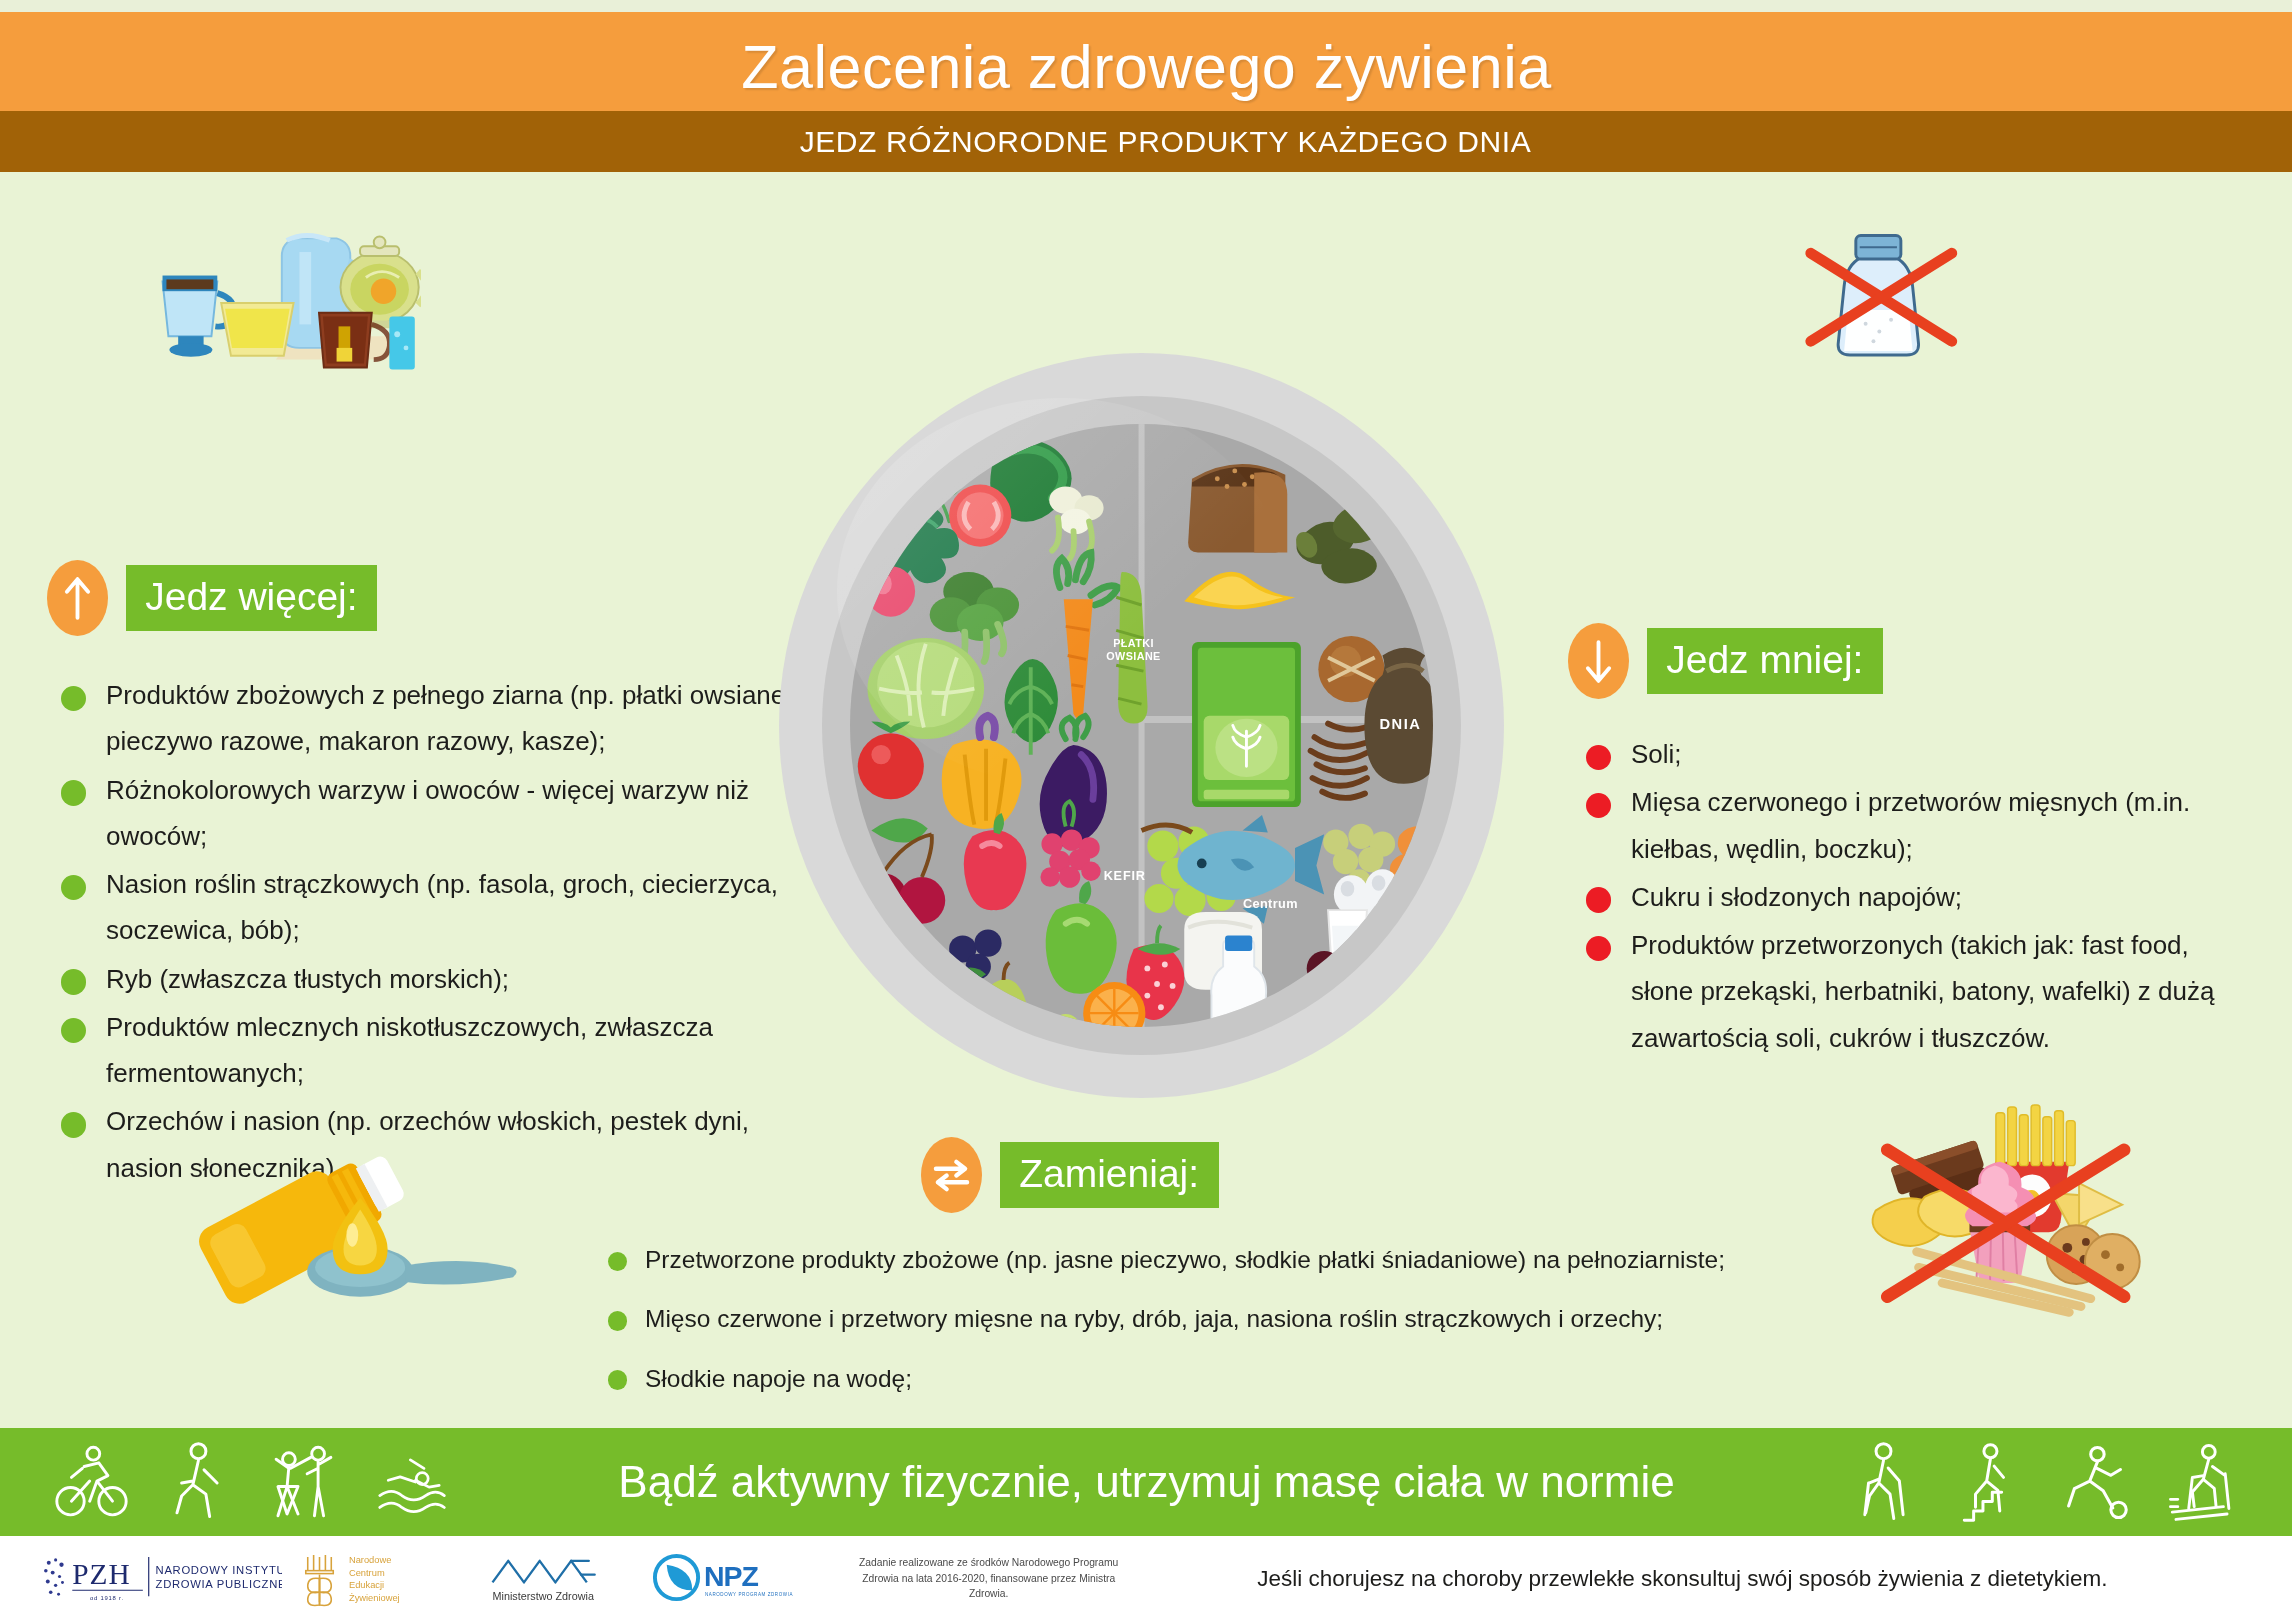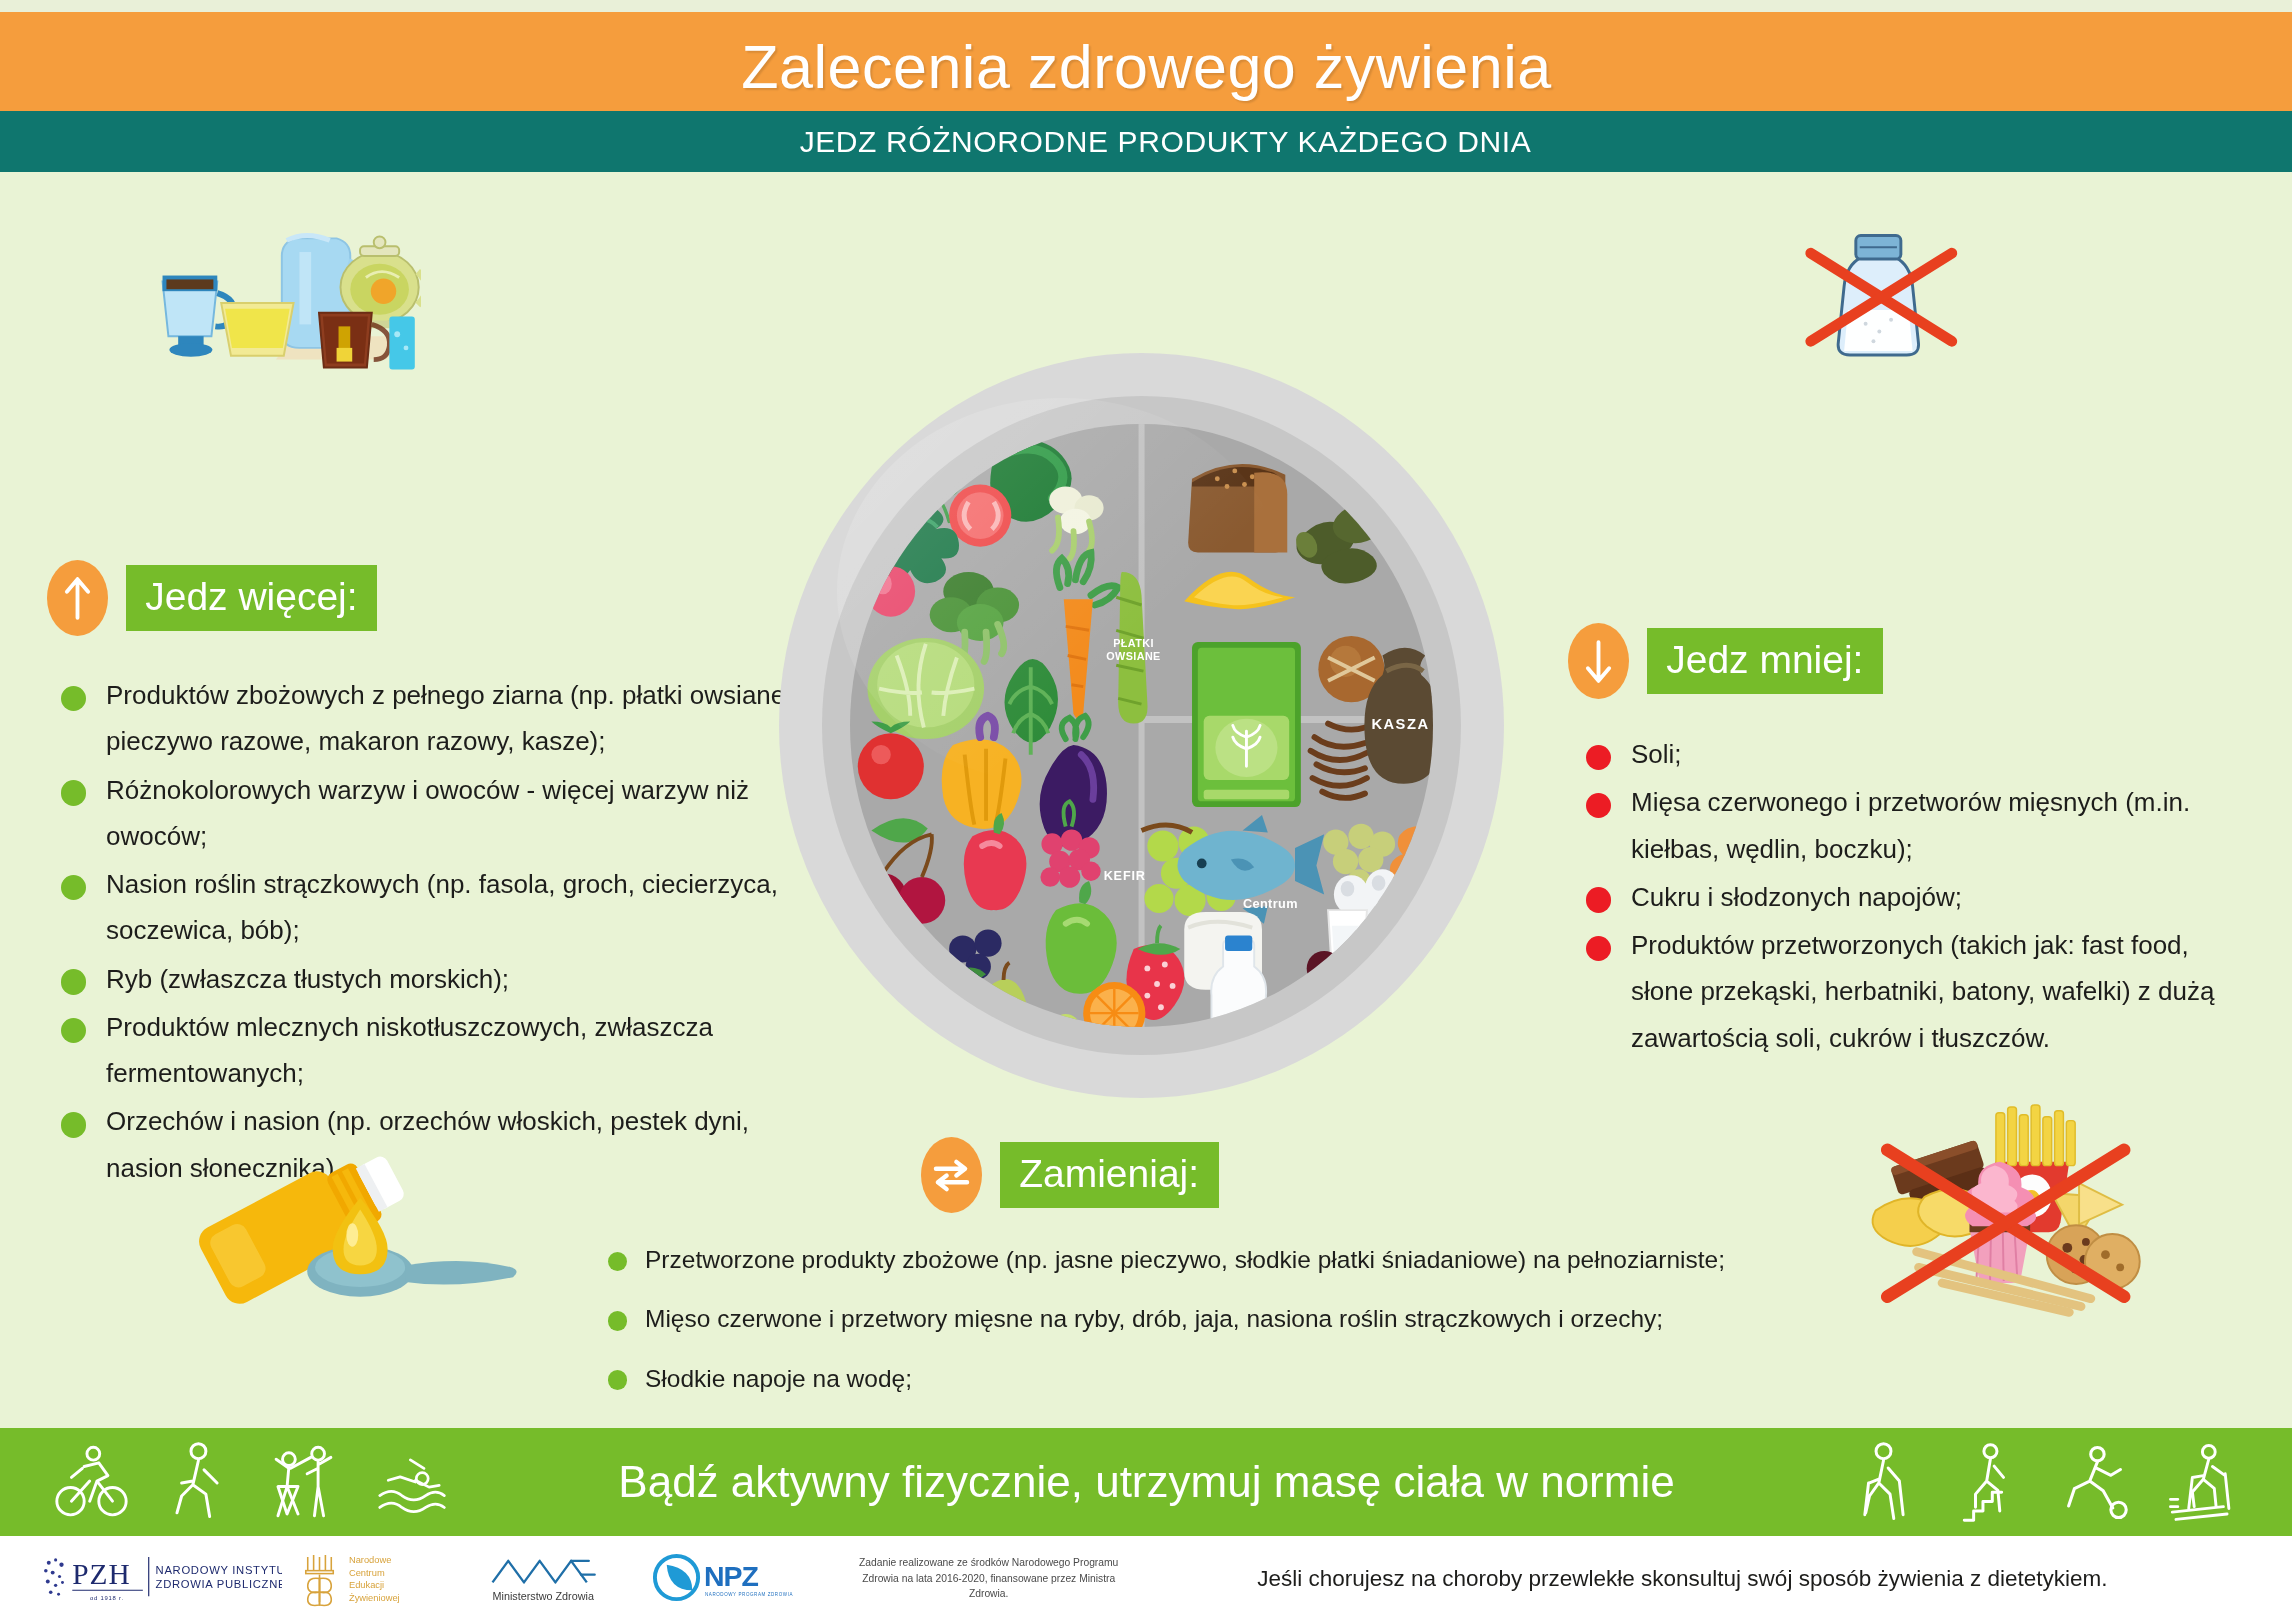--- a/index.html
+++ b/index.html
@@ -17,21 +17,21 @@
     position: absolute; left:0; top:12px; width:2293px; height:111px;
     background:#f59d3d;
     display:flex; align-items:center; justify-content:center;
   }
   .band-orange h1 {
     color:#ffffff; font-size:61px; font-weight:400; letter-spacing:0.5px;
     line-height:1; text-shadow: 2px 2px 2px rgba(0,0,0,.12);
   }
   .band-green-sub {
     position:absolute; left:0; top:111px; width:2293px; height:61px;
-    background:#0f766e; display:flex; align-items:center; justify-content:center;padding-left:38px;
+    background:#a16207; display:flex; align-items:center; justify-content:center;padding-left:38px;
   }
   .band-green-sub h2 {
     color:#ffffff; font-size:30px; font-weight:400; letter-spacing:0.6px;
   }
 
   
   .body-area {
     position:absolute; left:0; top:172px; width:2293px; height:1257px;
     background:#e9f3d5;
   }
@@ -620,21 +620,21 @@
           <path d="M370 722 q22 -14 44 2 M366 740 q26 -10 48 4 M378 758 q20 -8 36 2" fill="none" stroke="#9a6a34" stroke-width="4"></path>
 
           <ellipse cx="470" cy="742" rx="34" ry="40" fill="#fdfdfb"></ellipse>
           <circle cx="470" cy="742" r="18" fill="#f4b21a"></circle>
         </svg>
 
         <div class="food-label" style="left:41.6%; top:35.4%; width:82px;">
           <span>PŁATKI</span><br>
           <span>OWSIANE</span>
         </div>
-        <div class="food-label" style="left:88.5%; top:48.5%; width:69px; font-size:14.7px; letter-spacing:1.5px;">KASZA</div>
+        <div class="food-label" style="left:88.5%; top:48.5%; width:69px; font-size:14.7px; letter-spacing:1.5px;">DNIA</div>
         <div class="food-label" style="left:41.2%; top:73.8%; width:69px; font-size:12.7px; letter-spacing:0.8px;">KEFIR</div>
         <div class="food-label" style="left:65.6%; top:78.5%; width:76px; font-size:12.7px;">Centrum</div>
       </div>
       <div class="plate-gloss"></div>
     </div>
 
   </div>
 
   <div class="band-activity">
     <div class="act-left">

